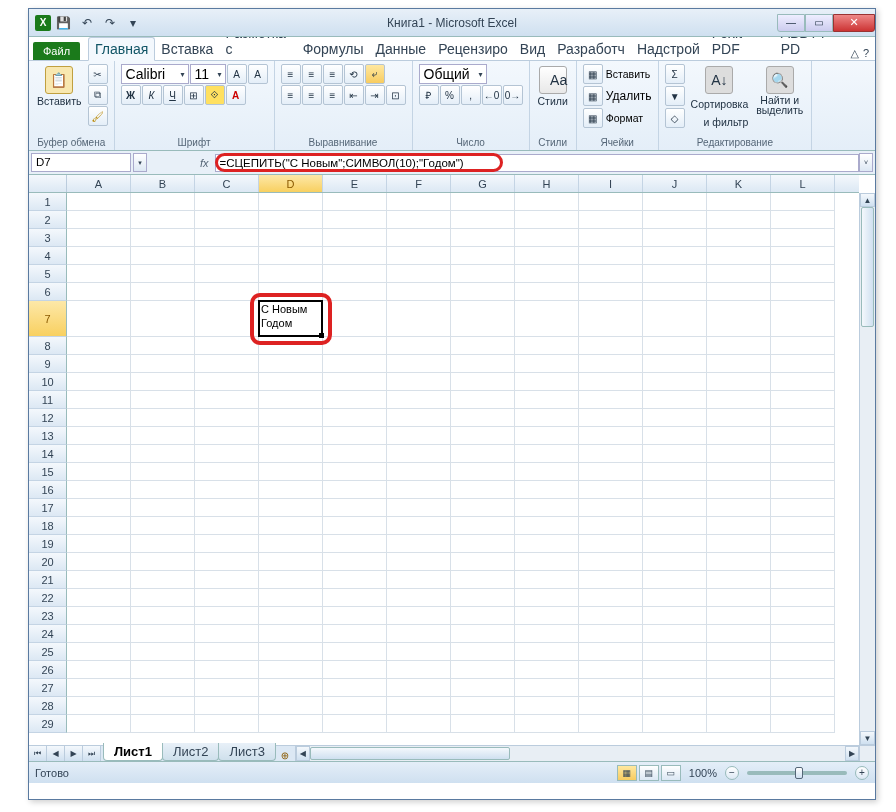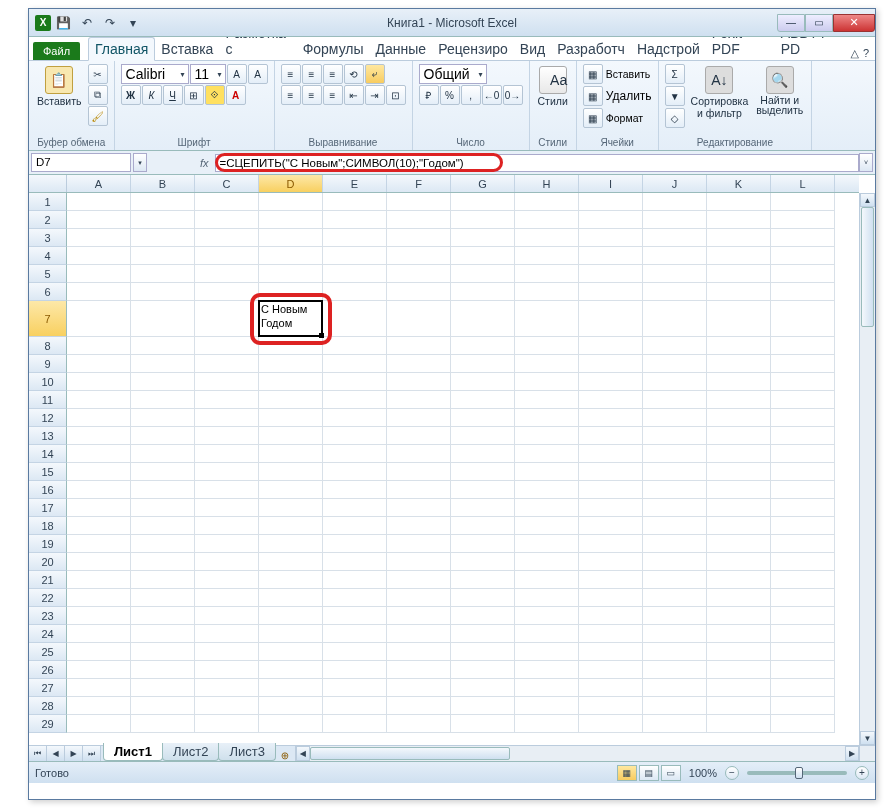--- a/index.html
+++ b/index.html
@@ -245,21 +245,21 @@
 
     <div class="group">
       <div class="group-content">
         <div class="col" style="gap:2px">
           <div class="btn-sm">Σ</div>
           <div class="btn-sm">▼</div>
           <div class="btn-sm">◇</div>
         </div>
         <div class="big-btn">
           <div class="icon-lg">A↓</div>
-          <span style="white-space:pre;text-align:center;line-height:12px">Сортировка
+          <span style="white-space:pre;text-align:right;line-height:18px">Сортировка
 и фильтр</span>
         </div>
         <div class="big-btn">
           <div class="icon-lg">🔍</div>
           <span style="white-space:pre;text-align:center;line-height:10px">Найти и
 выделить</span>
         </div>
       </div>
       <div class="group-label">Редактирование</div>
     </div>

